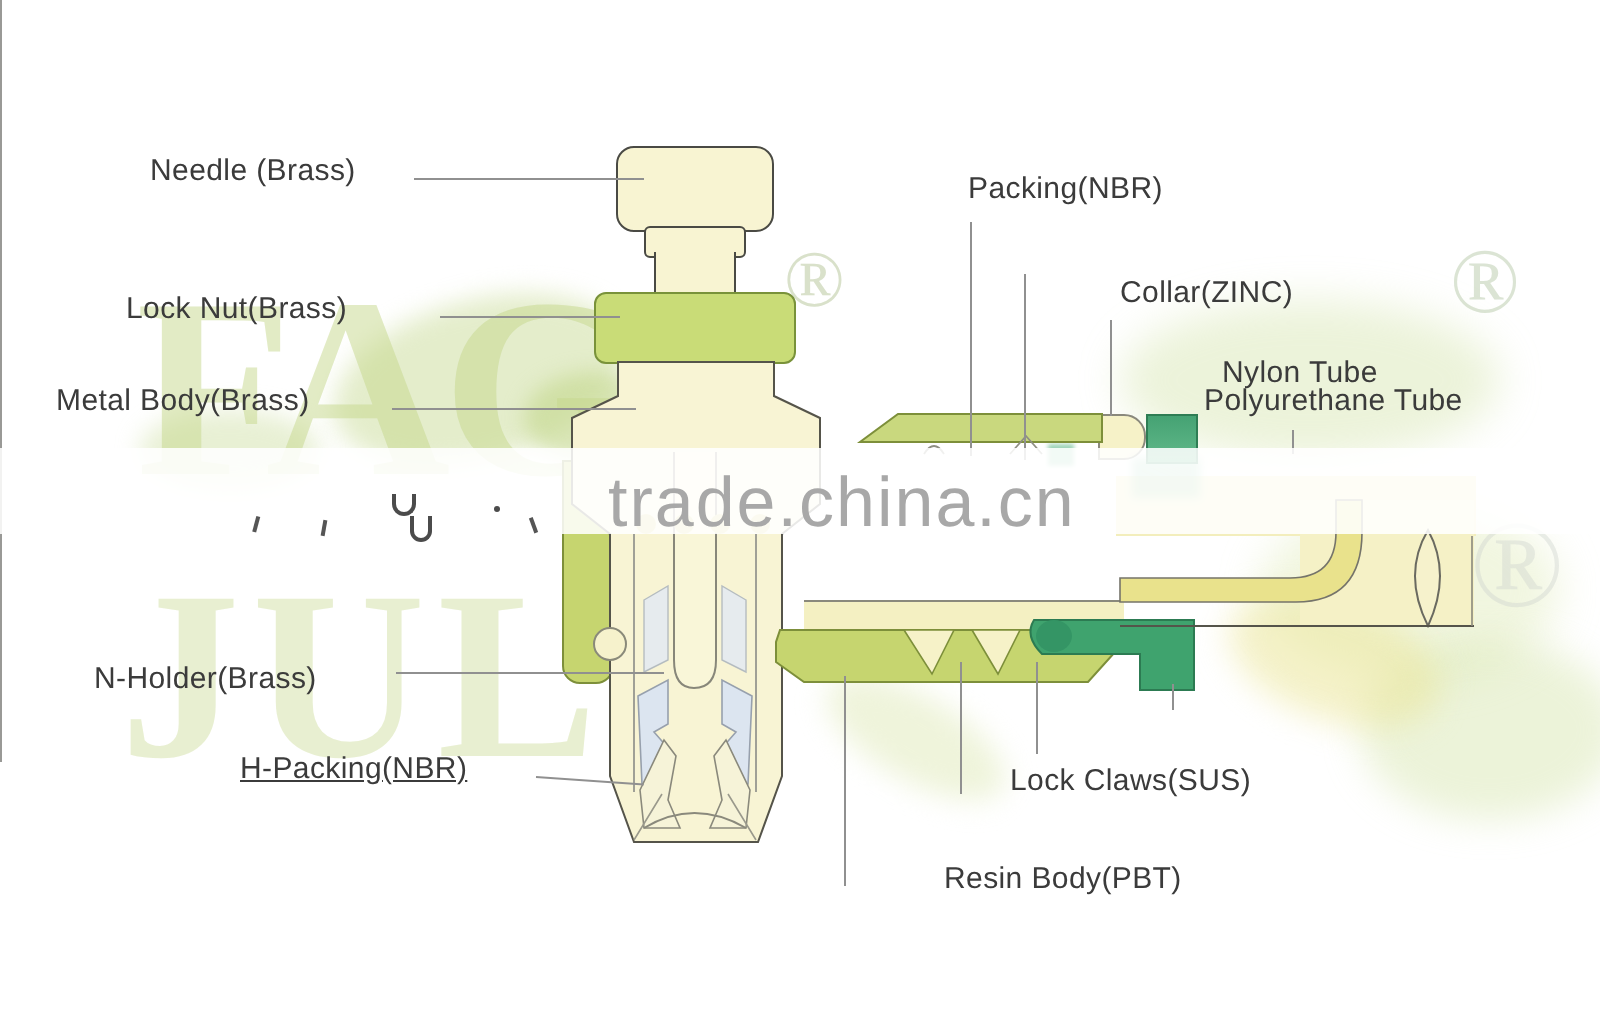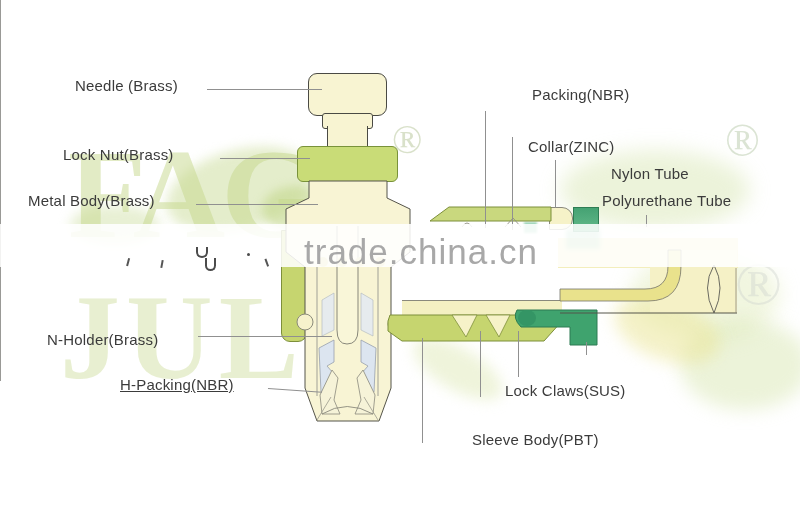--- a/index.html
+++ b/index.html
@@ -148,20 +148,20 @@
   <div class="frag" style="left:127px;top:259px;width:7px;height:8px;border-left:2px solid #555;transform:rotate(15deg);"></div>
   <div class="frag" style="left:205px;top:258px;width:7px;height:11px;border:2px solid #4b4b4b;border-top:none;border-radius:0 0 7px 7px;"></div>
   <div class="frag" style="left:258px;top:260px;width:8px;height:8px;border-right:2px solid #555;transform:rotate(-20deg);"></div>
   <div class="frag" style="left:161px;top:260px;width:2px;height:8px;background:#555;transform:rotate(10deg);"></div>
 
   <div class="lbl" style="left:75px;top:77px;">Needle (Brass)</div>
   <div class="lbl" style="left:63px;top:146px;">Lock Nut(Brass)</div>
   <div class="lbl" style="left:28px;top:192px;">Metal Body(Brass)</div>
   <div class="lbl" style="left:47px;top:331px;">N-Holder(Brass)</div>
   <div class="lbl" style="left:120px;top:376px;text-decoration:underline;">H-Packing(NBR)</div>
-  <div class="lbl" style="left:484px;top:86px;margin-left:48px;">Packing(NBR)</div>
-  <div class="lbl" style="left:528px;top:138px;">Collar(ZINC)</div>
-  <div class="lbl" style="left:611px;top:165px;">Nylon Tube</div>
+  <div class="lbl" style="left:484px;top:86px;">Packing(NBR)</div>
+  <div class="lbl" style="left:560px;top:138px;">Collar(ZINC)</div>
+  <div class="lbl" style="left:611px;top:178px;">Nylon Tube</div>
   <div class="lbl" style="left:602px;top:192px;">Polyurethane Tube</div>
   <div class="lbl" style="left:505px;top:382px;">Lock Claws(SUS)</div>
-  <div class="lbl" style="left:472px;top:431px;">Sleeve Body(PBT)</div>
+  <div class="lbl" style="left:472px;top:431px;">Resin Body(PBT)</div>
 
 </div>
 
 </body></html>

